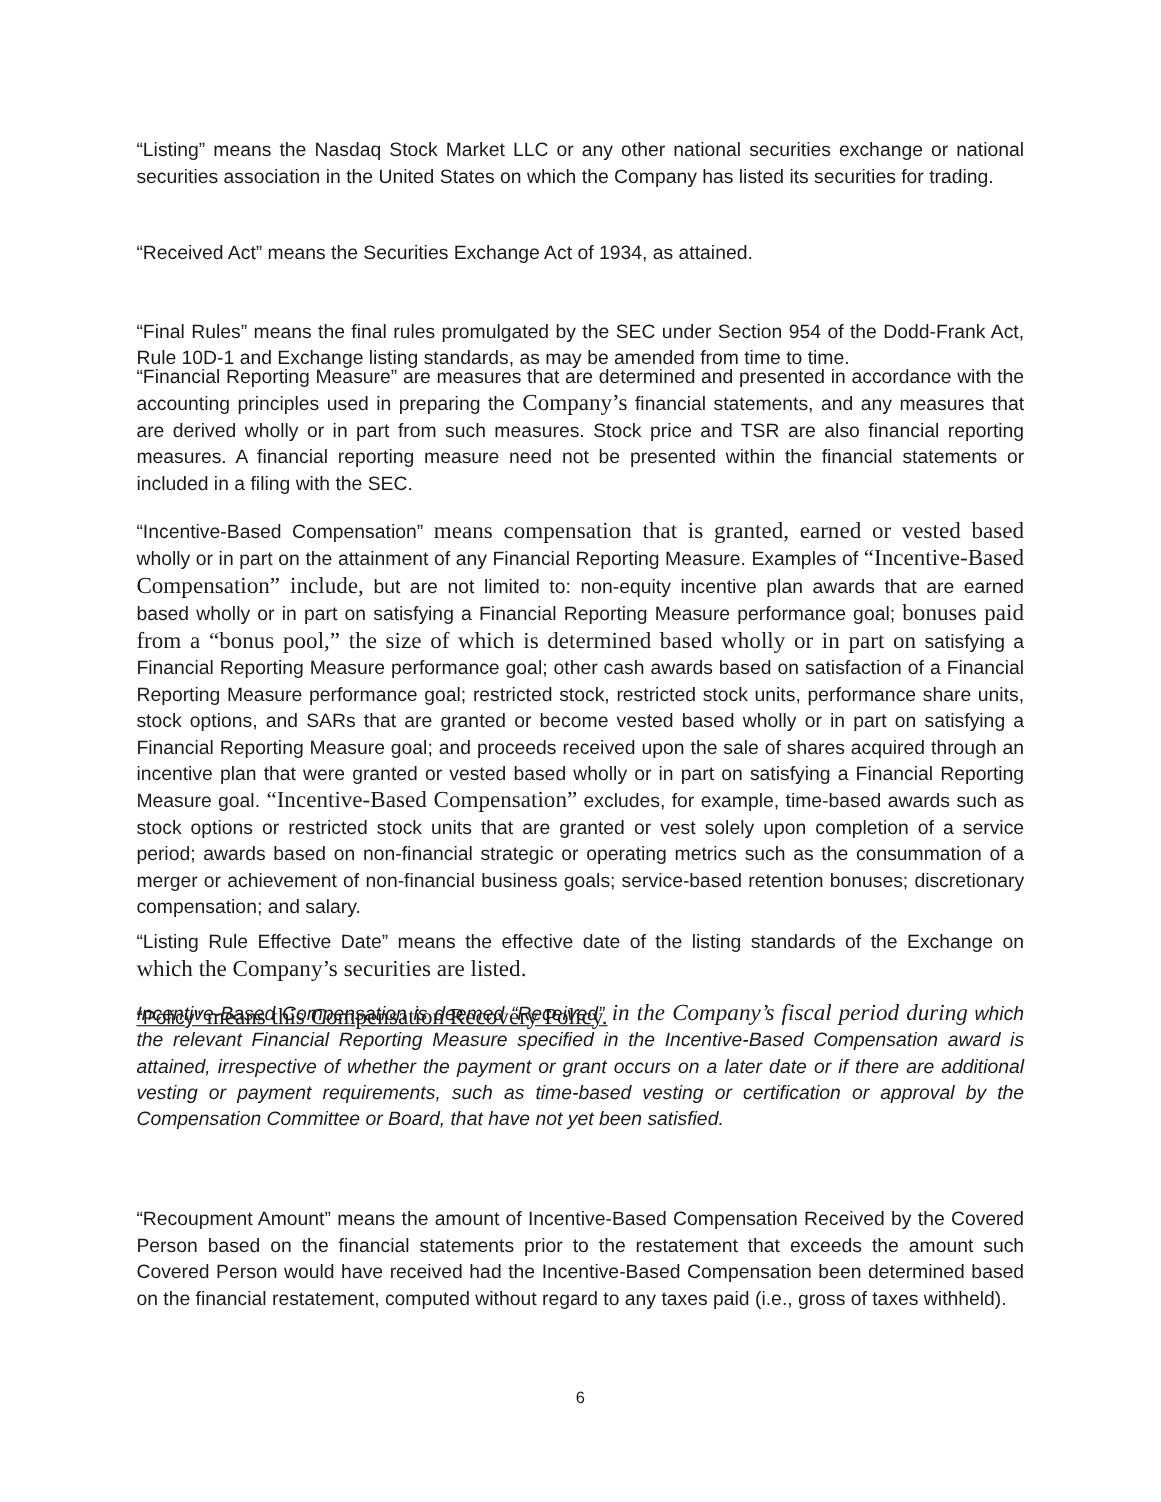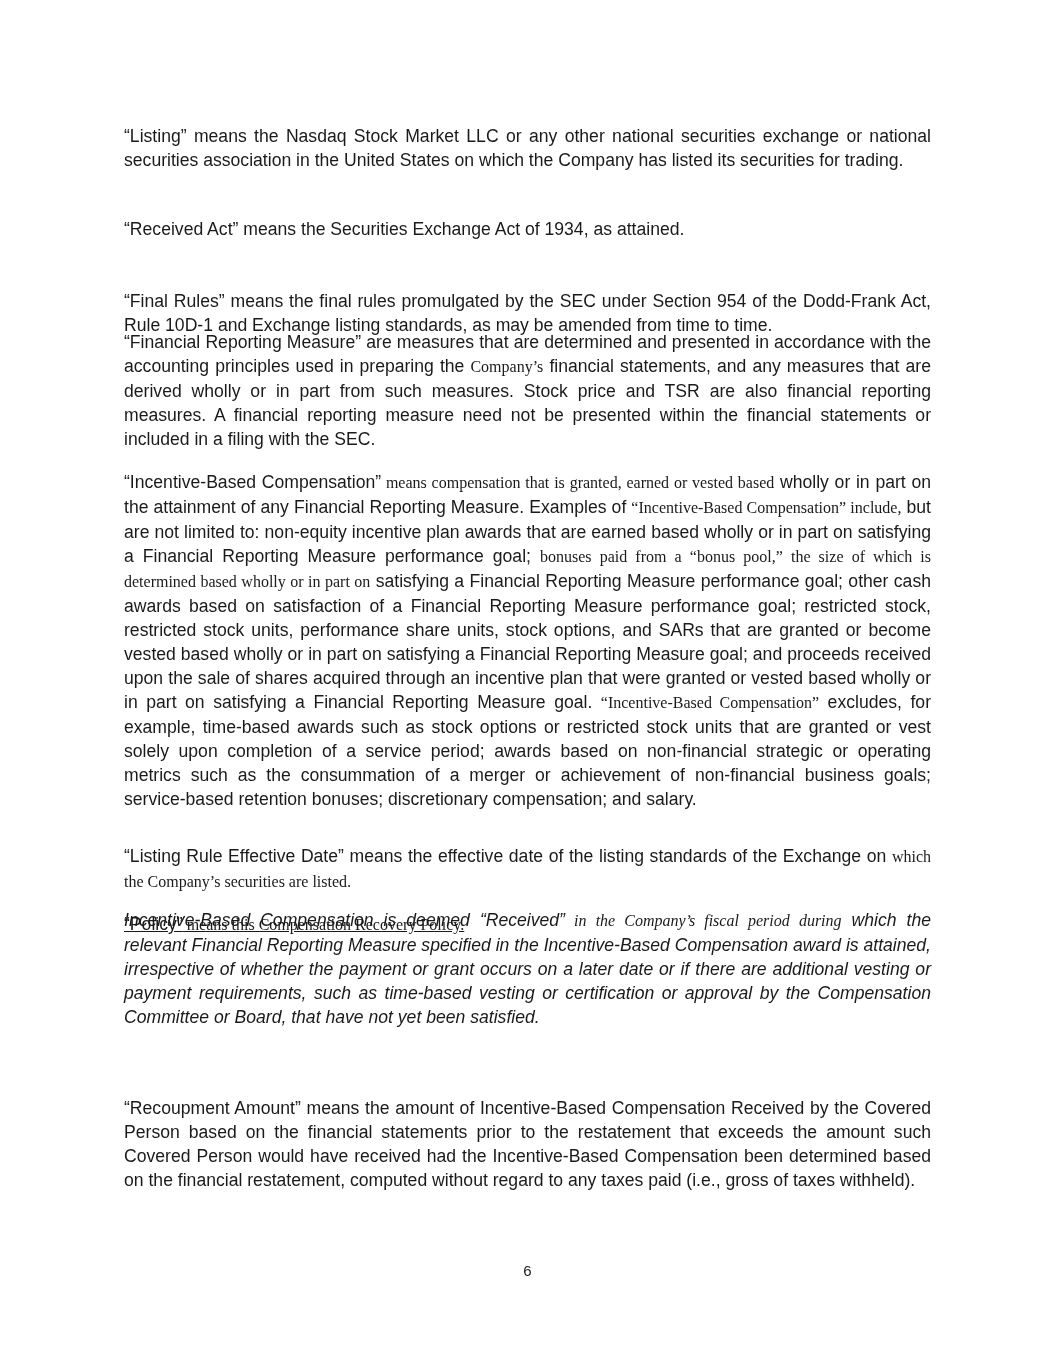--- a/index.html
+++ b/index.html
@@ -12,21 +12,21 @@
     .para { margin: 0; text-align: justify; }
     .p1 { position: absolute; top: 0; left: 0; width: 807px; }
     .p2 { position: absolute; top: 93px; left: 0; width: 807px; }
     .p3 { position: absolute; top: 141px; left: 0; width: 807px; margin-top: 24px; }
     .p4 { position: absolute; top: 206px; left: 0; width: 807px; }
     .p5 { position: absolute; top: 346px; left: 0; width: 807px; }
     .p6 { position: absolute; top: 720px; left: 0; width: 807px; }
     .p7 { position: absolute; top: 788px; left: 0; width: 807px; text-decoration: underline; }
     .p8 { position: absolute; top: 784px; left: 0; width: 807px; font-style: italic; }
     .p9 { position: absolute; top: 972px; left: 0; width: 807px; }
-    .serif { font-family: "Liberation Serif", serif; font-size: 16px; }
+    .serif { font-family: "Liberation Serif", serif; font-size: 21px; }
     .page-number {
       position: absolute; top: 1262px; left: 0; width: 1055px; text-align: center;
       font-family: "Liberation Sans", sans-serif; font-size: 15px; color: #1a1a1a;
     }
   </style>
 </head>
 <body>
 
 <div class="page">
 

